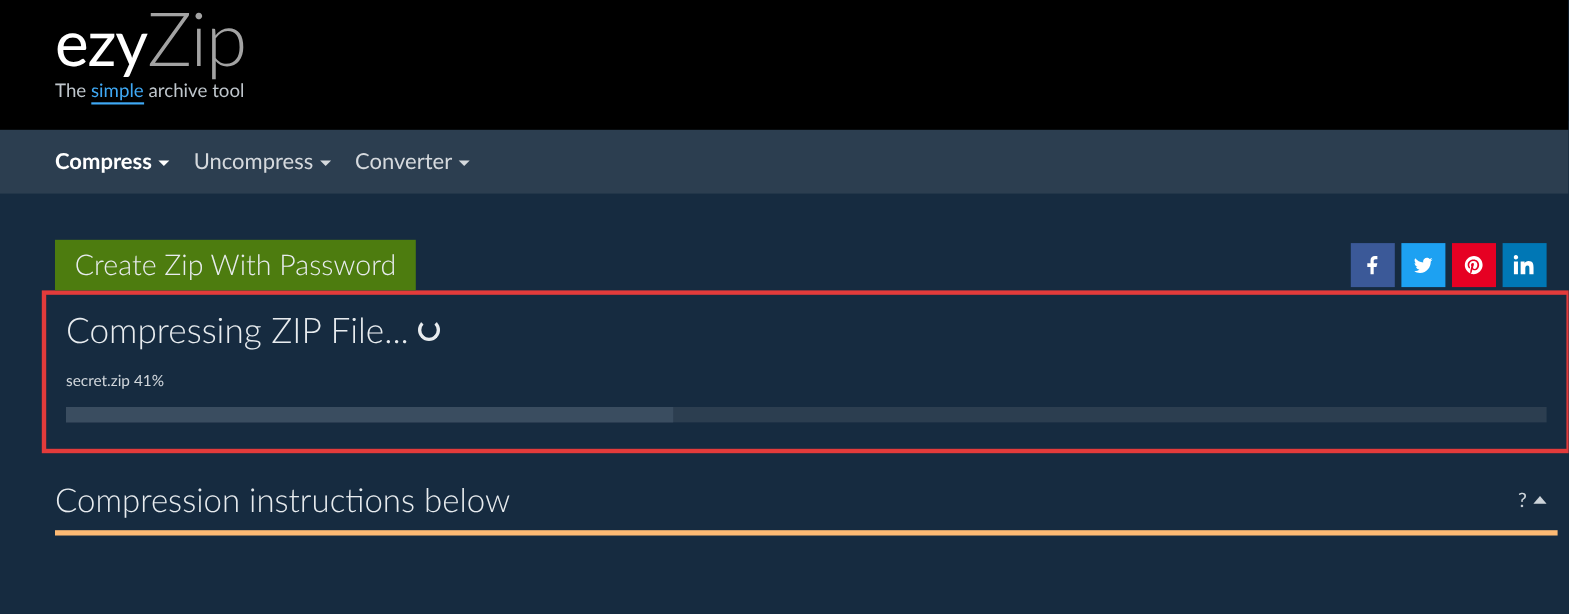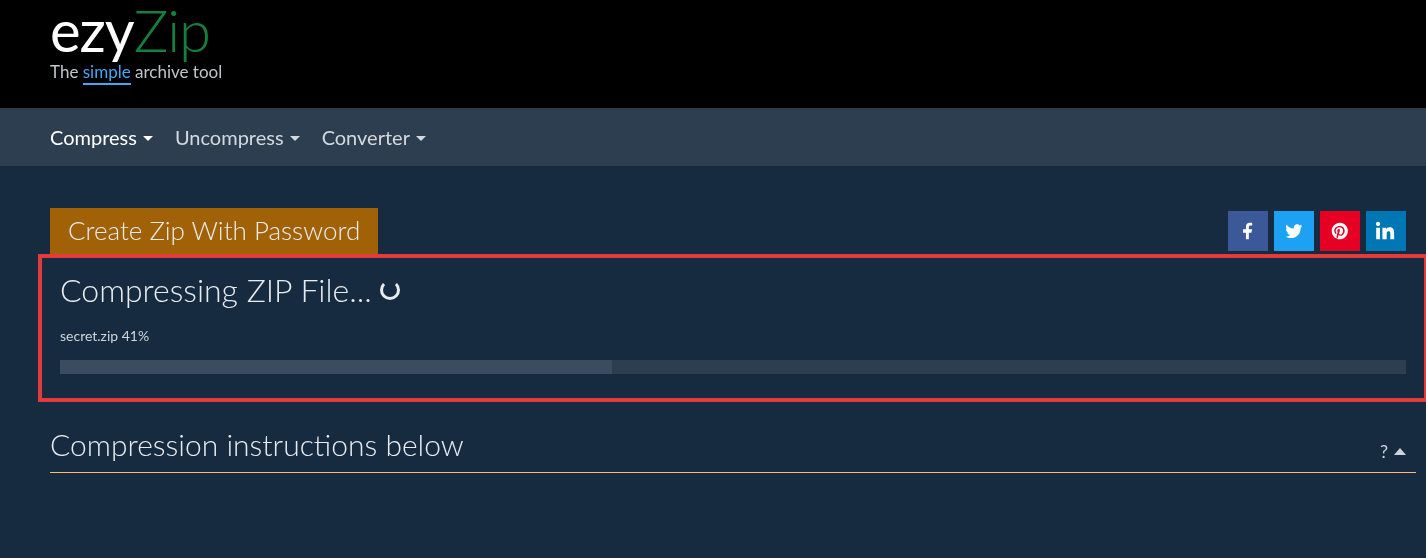--- a/index.html
+++ b/index.html
@@ -21,22 +21,22 @@
     align-items: baseline;
     font-weight: 400;
     line-height: 1;
   }
   .logo .ezy {
     color: #fff;
     font-size: 58px;
     letter-spacing: -1px;
   }
   .logo .zip {
-    color: #15803d;
-    font-size: 58px;
+    color: #a3a3a3;
+    font-size: 68px;
     font-weight: 300;
     letter-spacing: -1px;
   }
   .tagline {
     color: #bfc6cc;
     font-size: 17px;
     margin-top: 2px;
   }
   .tagline .simple {
     color: #3fa9f5;
@@ -55,42 +55,42 @@
     height: 66px;
     font-size: 20px;
     color: #d5d9dd;
   }
   .nav-item {
     display: flex;
     align-items: center;
     gap: 6px;
     cursor: pointer;
   }
-  .nav-item.active { color: #fff; font-weight: 400; }
+  .nav-item.active { color: #fff; font-weight: 700; }
   .caret {
     width: 0; height: 0;
     border-left: 5px solid transparent;
     border-right: 5px solid transparent;
     border-top: 5px solid currentColor;
     margin-top: 3px;
   }
 
   
   .page {
     padding: 42px 10px 0 50px;
   }
 
   .tab-row {
     display: flex;
     align-items: center;
     justify-content: space-between;
     padding-right: 10px;
   }
   .tab {
-    background: #a16207;
+    background: #4d7c0f;
     color: #e8ecef;
     font-size: 26px;
     font-weight: 300;
     padding: 6px 18px 8px 18px;
     display: inline-block;
   }
 
   .socials { display: flex; gap: 6px; }
   .soc {
     width: 40px; height: 40px;
@@ -137,24 +137,24 @@
   }
   .progress-inner {
     background: #3a4d60;
     position: absolute;
     top: 0; left: 0; bottom: 0;
   }
 
   
   .instr-row {
     display: flex;
-    align-items: flex-end;
+    align-items: center;
     justify-content: space-between;
     padding: 24px 10px 10px 0;
-    border-bottom: 1px solid #fdba74;
+    border-bottom: 5px solid #fdba74;
     margin-right: 0;
   }
   .instr-title {
     font-size: 30px;
     font-weight: 300;
   }
   .help {
     display: flex;
     align-items: center;
     gap: 6px;

